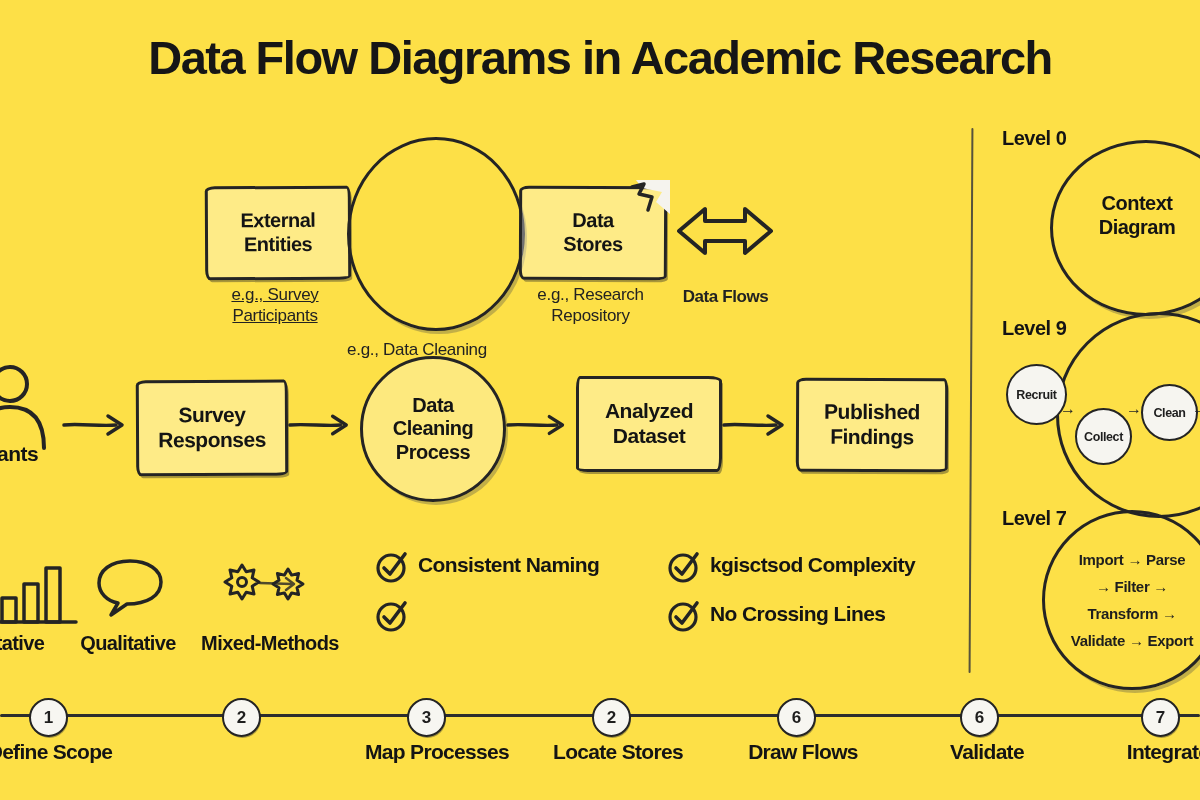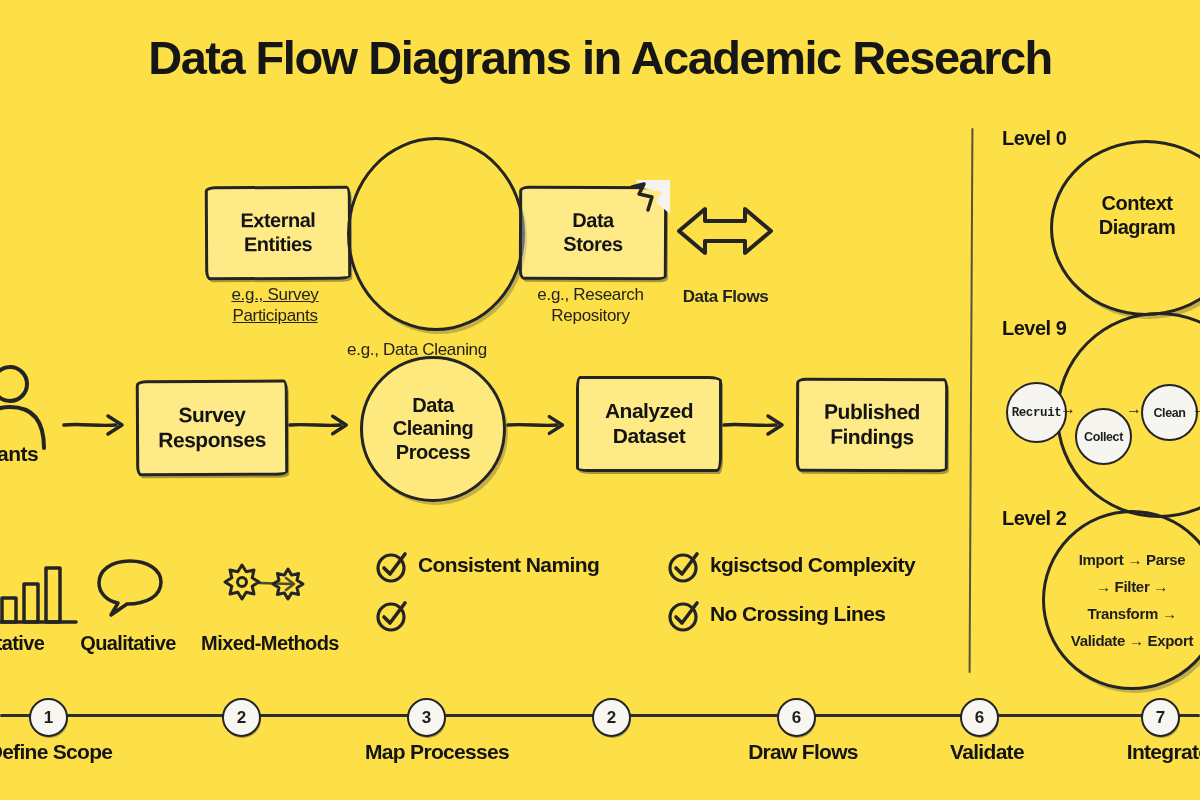--- a/index.html
+++ b/index.html
@@ -167,46 +167,47 @@
 
   <div class="abs divider" style="left:970px;top:128px;height:545px;"></div>
 
   <div class="abs level-label" style="left:1002px;top:127px;">Level 0</div>
   <div class="abs scircle" style="left:1050px;top:140px;width:186px;height:170px;"></div>
   <div class="abs node-label pre ctr" style="left:1062px;top:192px;width:150px;">Context
 Diagram</div>
 
   <div class="abs level-label" style="left:1002px;top:317px;">Level 9</div>
   <div class="abs scircle" style="left:1056px;top:312px;width:200px;height:200px;box-shadow:none;"></div>
-  <div class="abs mini-circle" style="left:1006px;top:382px;width:57px;height:57px;font-family:Liberation Mono, monospace;">Recruit</div>
+  <div class="abs mini-circle" style="left:1006px;top:364px;width:57px;height:57px;">Recruit</div>
   <div class="abs mini-arrow" style="left:1060px;top:400px;">→</div>
   <div class="abs mini-circle" style="left:1075px;top:408px;width:53px;height:53px;text-align:center;">Collect</div>
   <div class="abs mini-arrow" style="left:1126px;top:400px;">→</div>
   <div class="abs mini-circle" style="left:1141px;top:384px;width:53px;height:53px;">Clean</div>
   <div class="abs mini-arrow" style="left:1192px;top:400px;">→</div>
 
-  <div class="abs level-label" style="left:1002px;top:507px;">Level 2</div>
+  <div class="abs level-label" style="left:1002px;top:507px;">Level 7</div>
   <div class="abs scircle" style="left:1042px;top:510px;width:174px;height:174px;flex-direction:column;">
     <div class="l2-line">Import → Parse</div>
     <div class="l2-line">→ Filter →</div>
     <div class="l2-line">Transform →</div>
     <div class="l2-line">Validate → Export</div>
   </div>
 
   <div class="abs tl-line"></div>
 
   <div class="abs tl-node" style="left:29px;top:698px;">1</div>
   <div class="abs tl-label" style="left:-40px;top:740px;">Define Scope</div>
 
   <div class="abs tl-node" style="left:222px;top:698px;">2</div>
 
   <div class="abs tl-node" style="left:407px;top:698px;">3</div>
   <div class="abs tl-label" style="left:347px;top:740px;">Map Processes</div>
 
   <div class="abs tl-node" style="left:592px;top:698px;">2</div>
+  <div class="abs tl-label" style="left:528px;top:740px;">Locate Stores</div>
 
   <div class="abs tl-node" style="left:777px;top:698px;">6</div>
   <div class="abs tl-label" style="left:713px;top:740px;">Draw Flows</div>
 
   <div class="abs tl-node" style="left:960px;top:698px;">6</div>
   <div class="abs tl-label" style="left:897px;top:740px;">Validate</div>
 
   <div class="abs tl-node" style="left:1141px;top:698px;">7</div>
   <div class="abs tl-label" style="left:1078px;top:740px;">Integrate</div>
 

